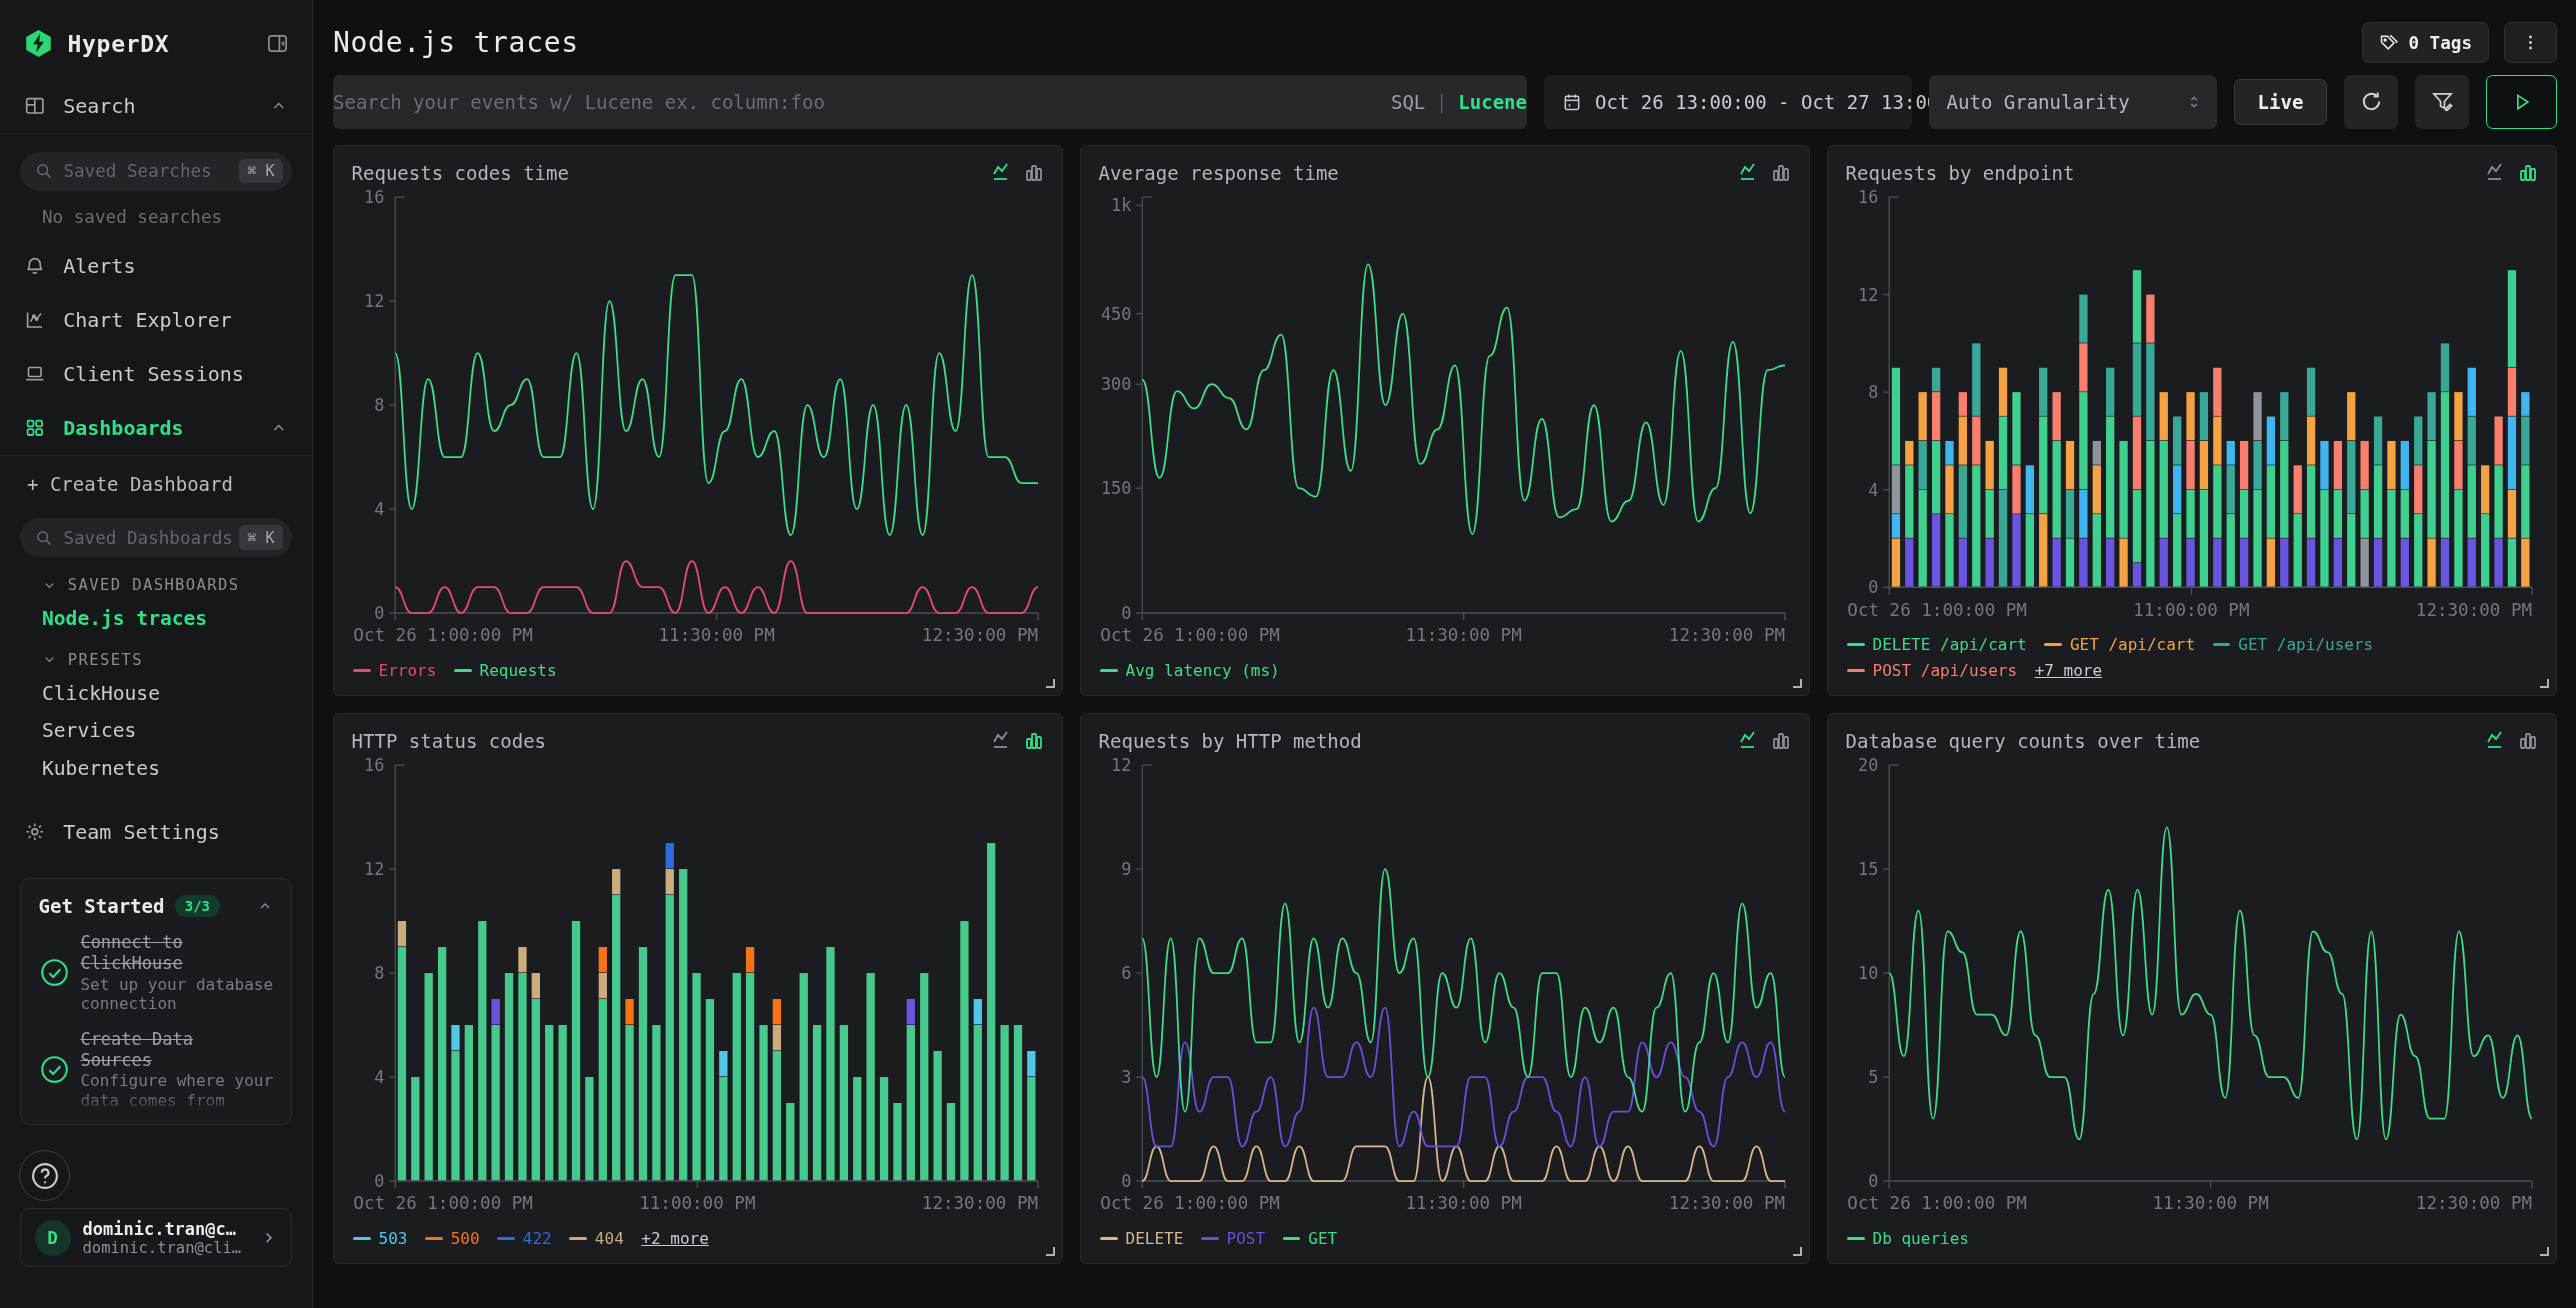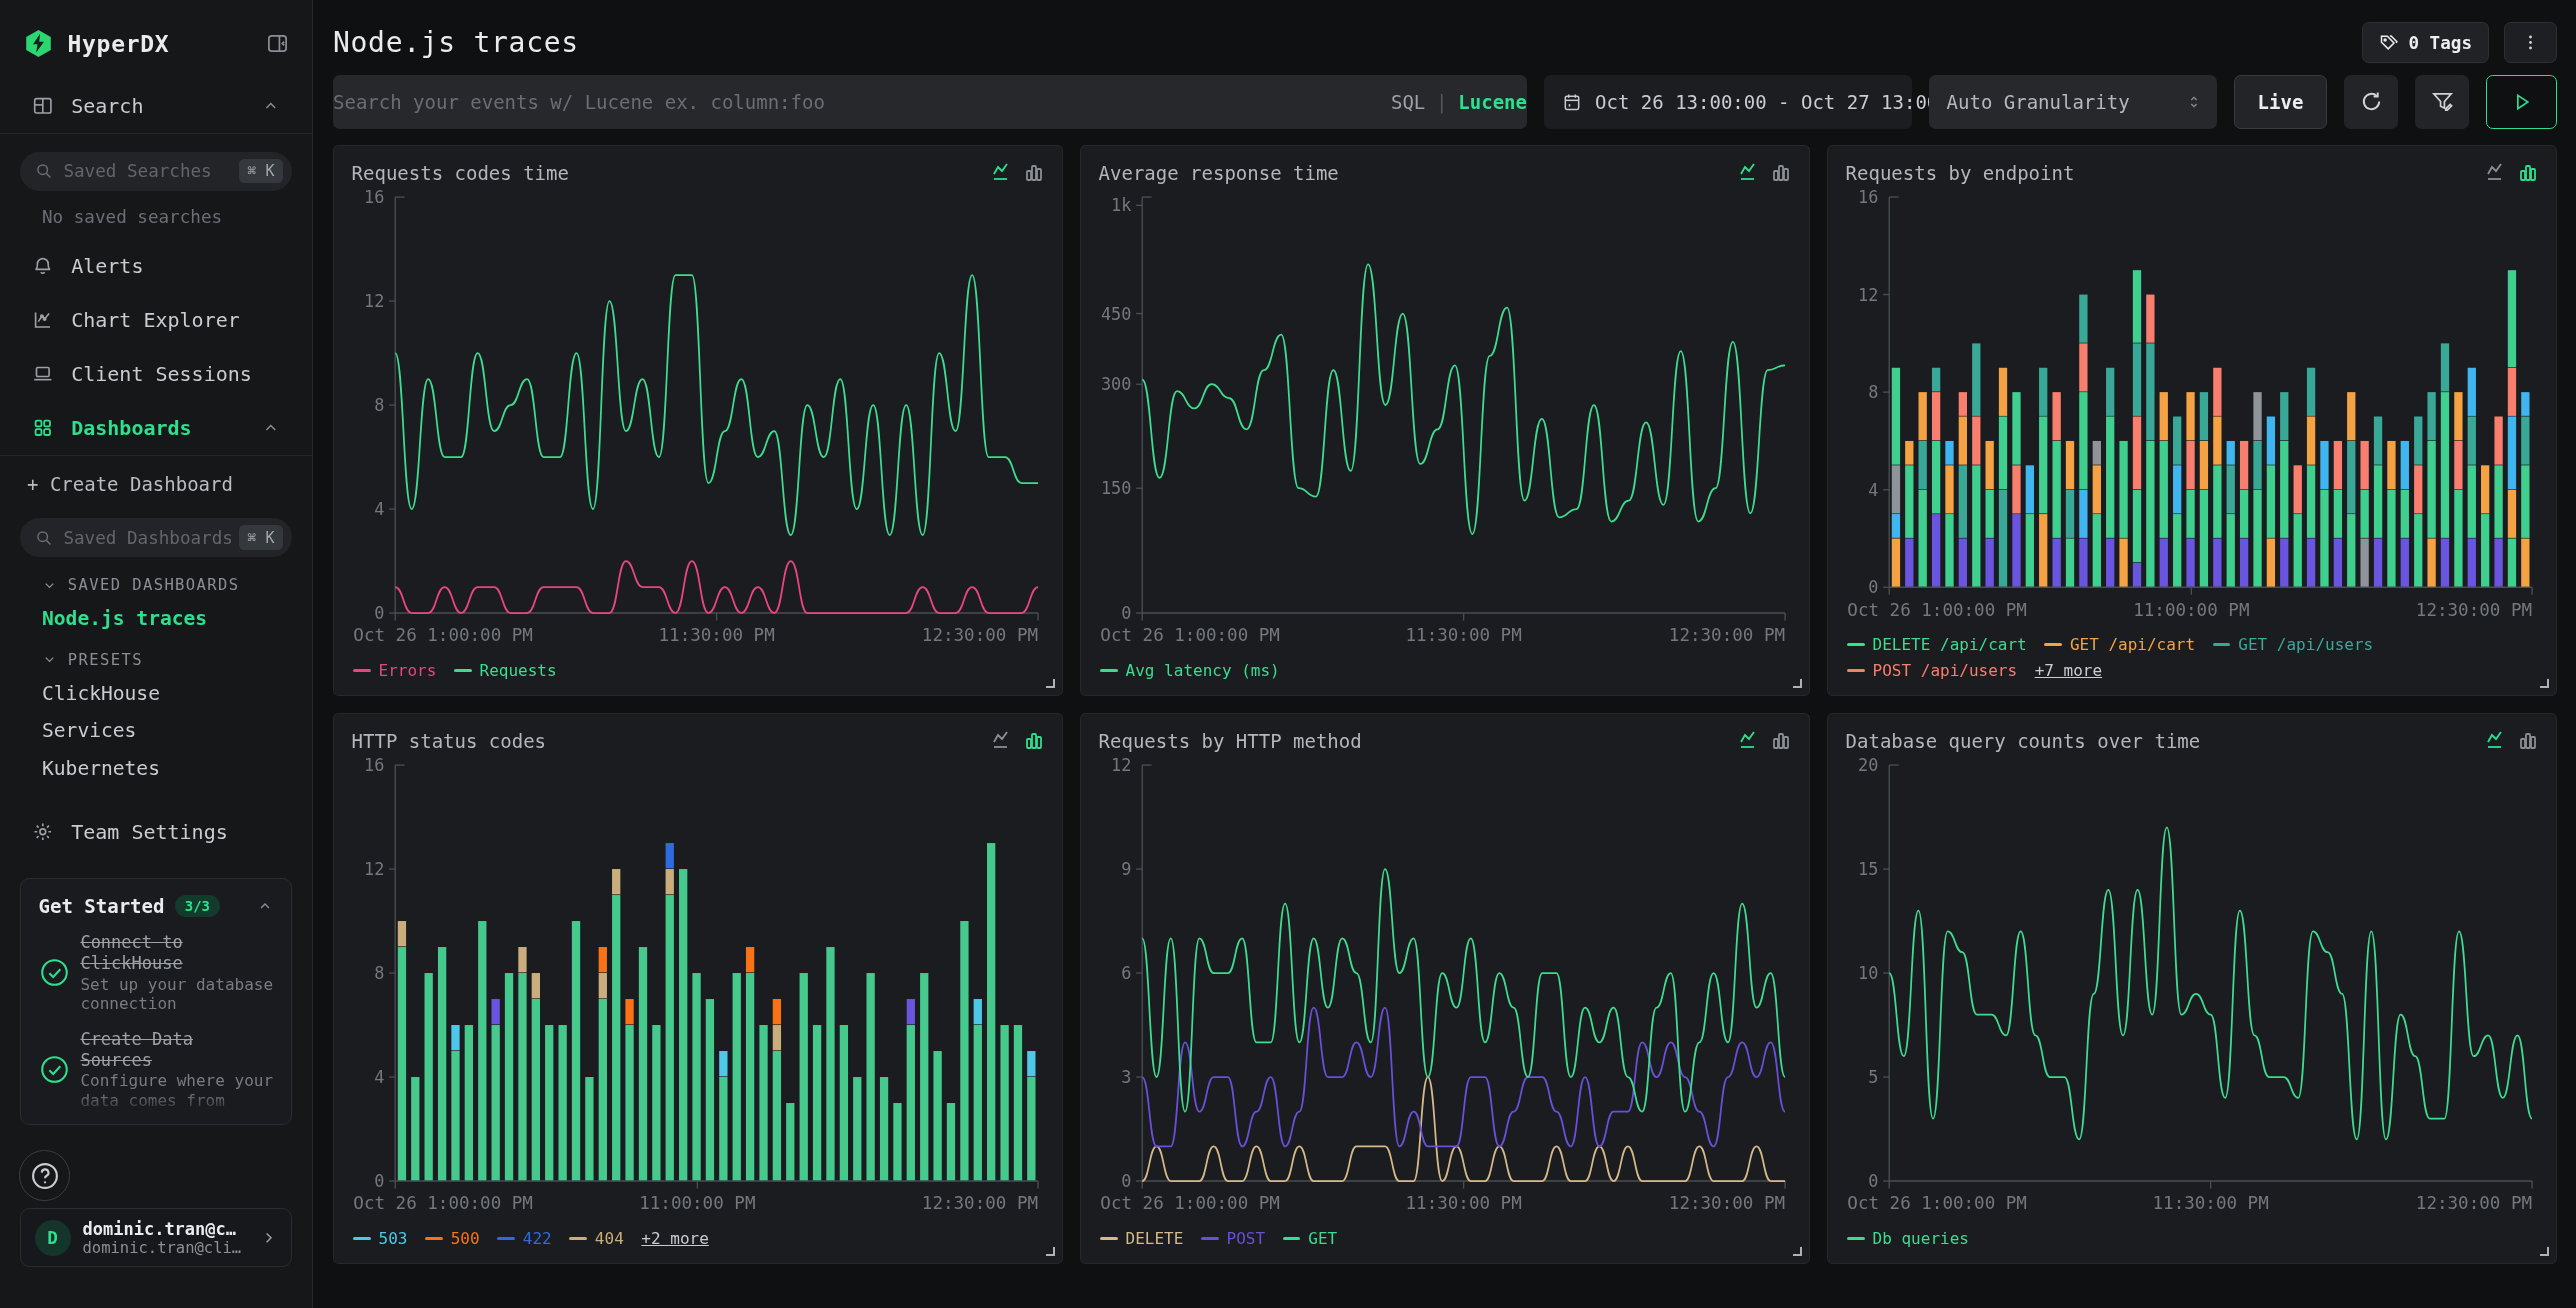--- a/index.html
+++ b/index.html
@@ -5,21 +5,21 @@
   * { margin:0; padding:0; box-sizing:border-box; }
   html,body { width:2576px; height:1308px; background:#0f1012; overflow:hidden;
     font-family:"DejaVu Sans Mono","Liberation Mono",monospace; color:#c9ccd0; }
 
   
   #sidebar { position:fixed; left:0; top:0; width:313px; height:1308px;
     background:#161719; border-right:0.7px solid #26282c; z-index:5; }
   .logo-row { display:flex; align-items:center; padding:28px 23px 20px 23px; }
   .brand { font-size:23px; font-weight:bold; color:#e9ebed; margin-left:13.5px; letter-spacing:0.7px; }
   .collapse-btn { margin-left:auto; color:#8b8f95; cursor:pointer; }
-  .nav-row { display:flex; align-items:center; padding:15px 32px; cursor:pointer; }
+  .nav-row { display:flex; align-items:center; padding:15px 24px; cursor:pointer; }
   .nav-row .icn { width:21.6px; height:21.6px; color:#9da1a7; flex:0 0 auto; }
   .nav-row .lbl { font-size:20px; color:#c9ccd0; margin-left:17.6px; }
   .nav-row .chev { margin-left:auto; color:#8b8f95; }
   .nav-sep { border-bottom:0.7px solid #232528; }
   .search-pill { margin:17.6px 20px 5.4px 20px; height:39px; border-radius:19.6px; background:#222428;
     display:flex; align-items:center; padding:0 9.5px 0 15px; }
   .search-pill .icn { width:17.6px; height:17.6px; color:#6a6e74; }
   .search-pill input { flex:1; background:transparent; border:none; outline:none;
     font-family:inherit; font-size:17.6px; color:#c9ccd0; margin-left:10.8px; min-width:0; }
   .search-pill input::placeholder { color:#62666c; }
@@ -82,21 +82,21 @@
   .evt-search input::placeholder { color:#6a6e74; }
   .lang-toggle { display:flex; align-items:center; gap:10.8px; font-size:19px; white-space:nowrap; }
   .lang-sql { color:#9da1a7; cursor:pointer; }
   .lang-sep { color:#55595e; }
   .lang-lucene { color:#2edf8d; font-weight:bold; cursor:pointer; }
   .date-btn { width:368px; height:54px; background:#1b1d20; border-radius:6.8px; display:flex;
     align-items:center; gap:13.5px; padding:0 17.6px; font-size:19px; color:#c9ccd0; cursor:pointer; white-space:nowrap; }
   .gran-select { width:288px; height:54px; background:#26282c; border-radius:6.8px; display:flex;
     align-items:center; padding:0 15px 0 17.6px; font-size:19px; color:#b4b8bd; cursor:pointer; }
   .gran-select .updn { margin-left:auto; color:#8b8f95; }
-  .live-btn { width:93px; height:54px; background:#222428; border:0.7px solid #383b40; border-radius:6.8px;
+  .live-btn { width:93px; height:46px; background:#222428; border:0.7px solid #383b40; border-radius:6.8px;
     color:#eceef0; font-size:19px; font-weight:bold; display:flex; align-items:center; justify-content:center; cursor:pointer; }
   .icon-btn { width:54px; height:54px; background:#222428; border-radius:6.8px; display:flex;
     align-items:center; justify-content:center; color:#d0d3d6; cursor:pointer; }
   .play-btn { width:71px; height:54px; background:transparent; border:1.4px solid #2edf8d;
     border-radius:6.8px; display:flex; align-items:center; justify-content:center; color:#2edf8d; cursor:pointer; }
 
   .grid { margin-top:16px; display:grid; grid-template-columns:repeat(3,730px); gap:17px; }
   .card { width:730px; height:551px; background:#1a1c1f; border:0.7px solid #26282a; border-radius:5.4px;
     padding:16px 17.6px 9.5px 17.6px; display:flex; flex-direction:column; position:relative; }
   .card-head { display:flex; align-items:flex-start; }

